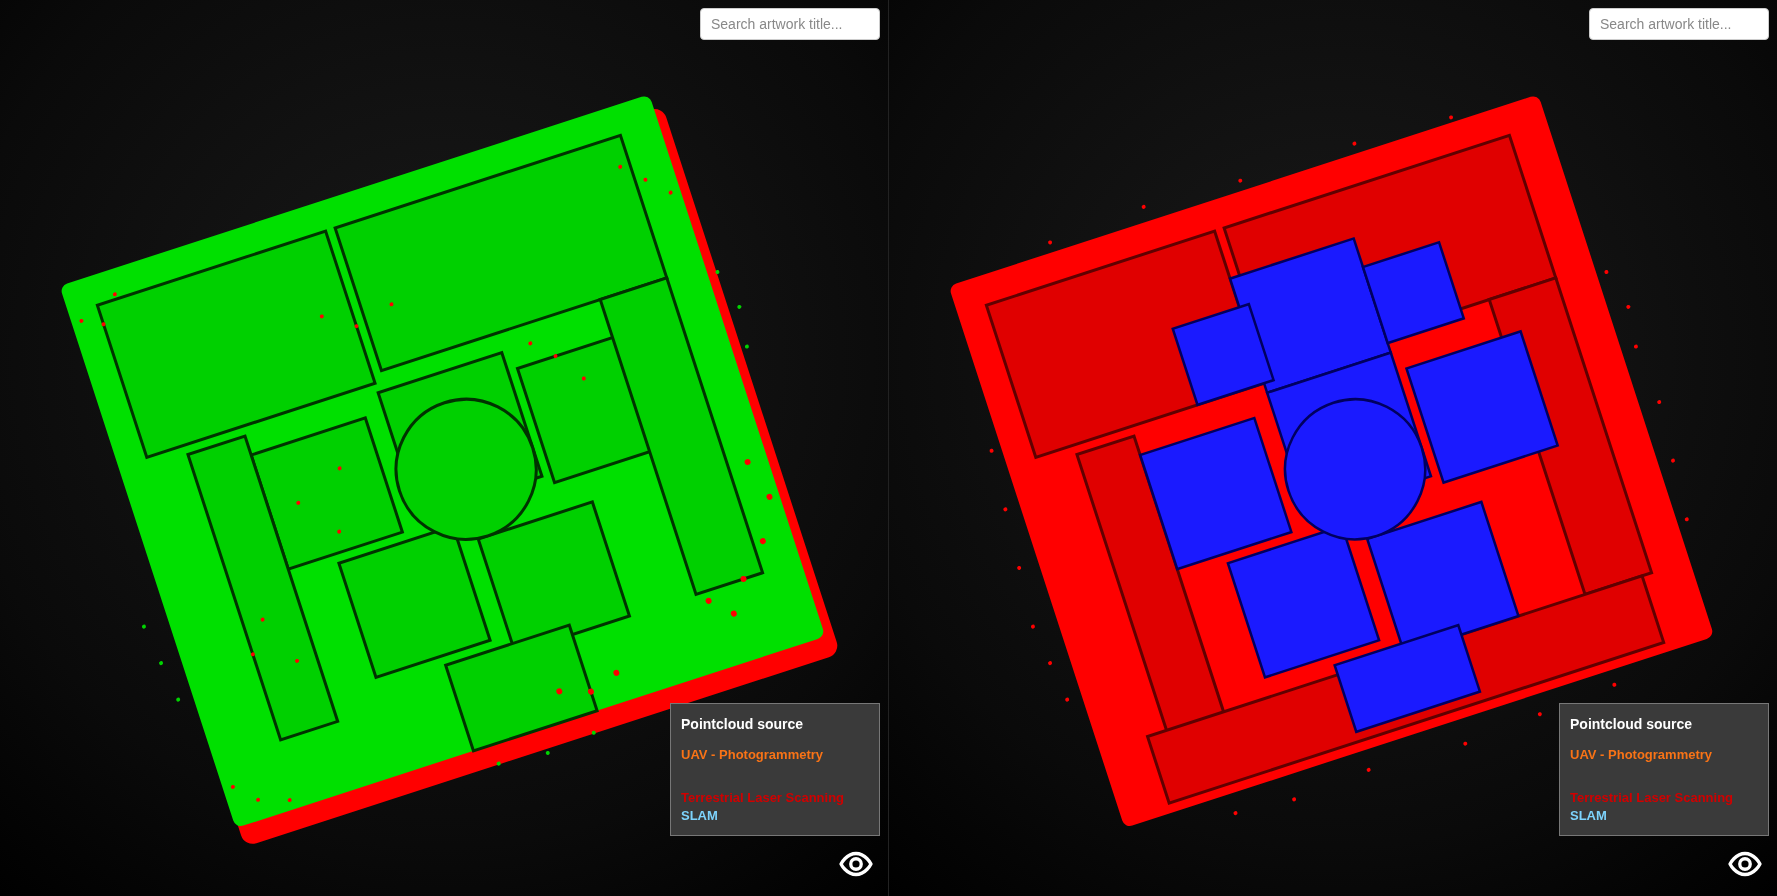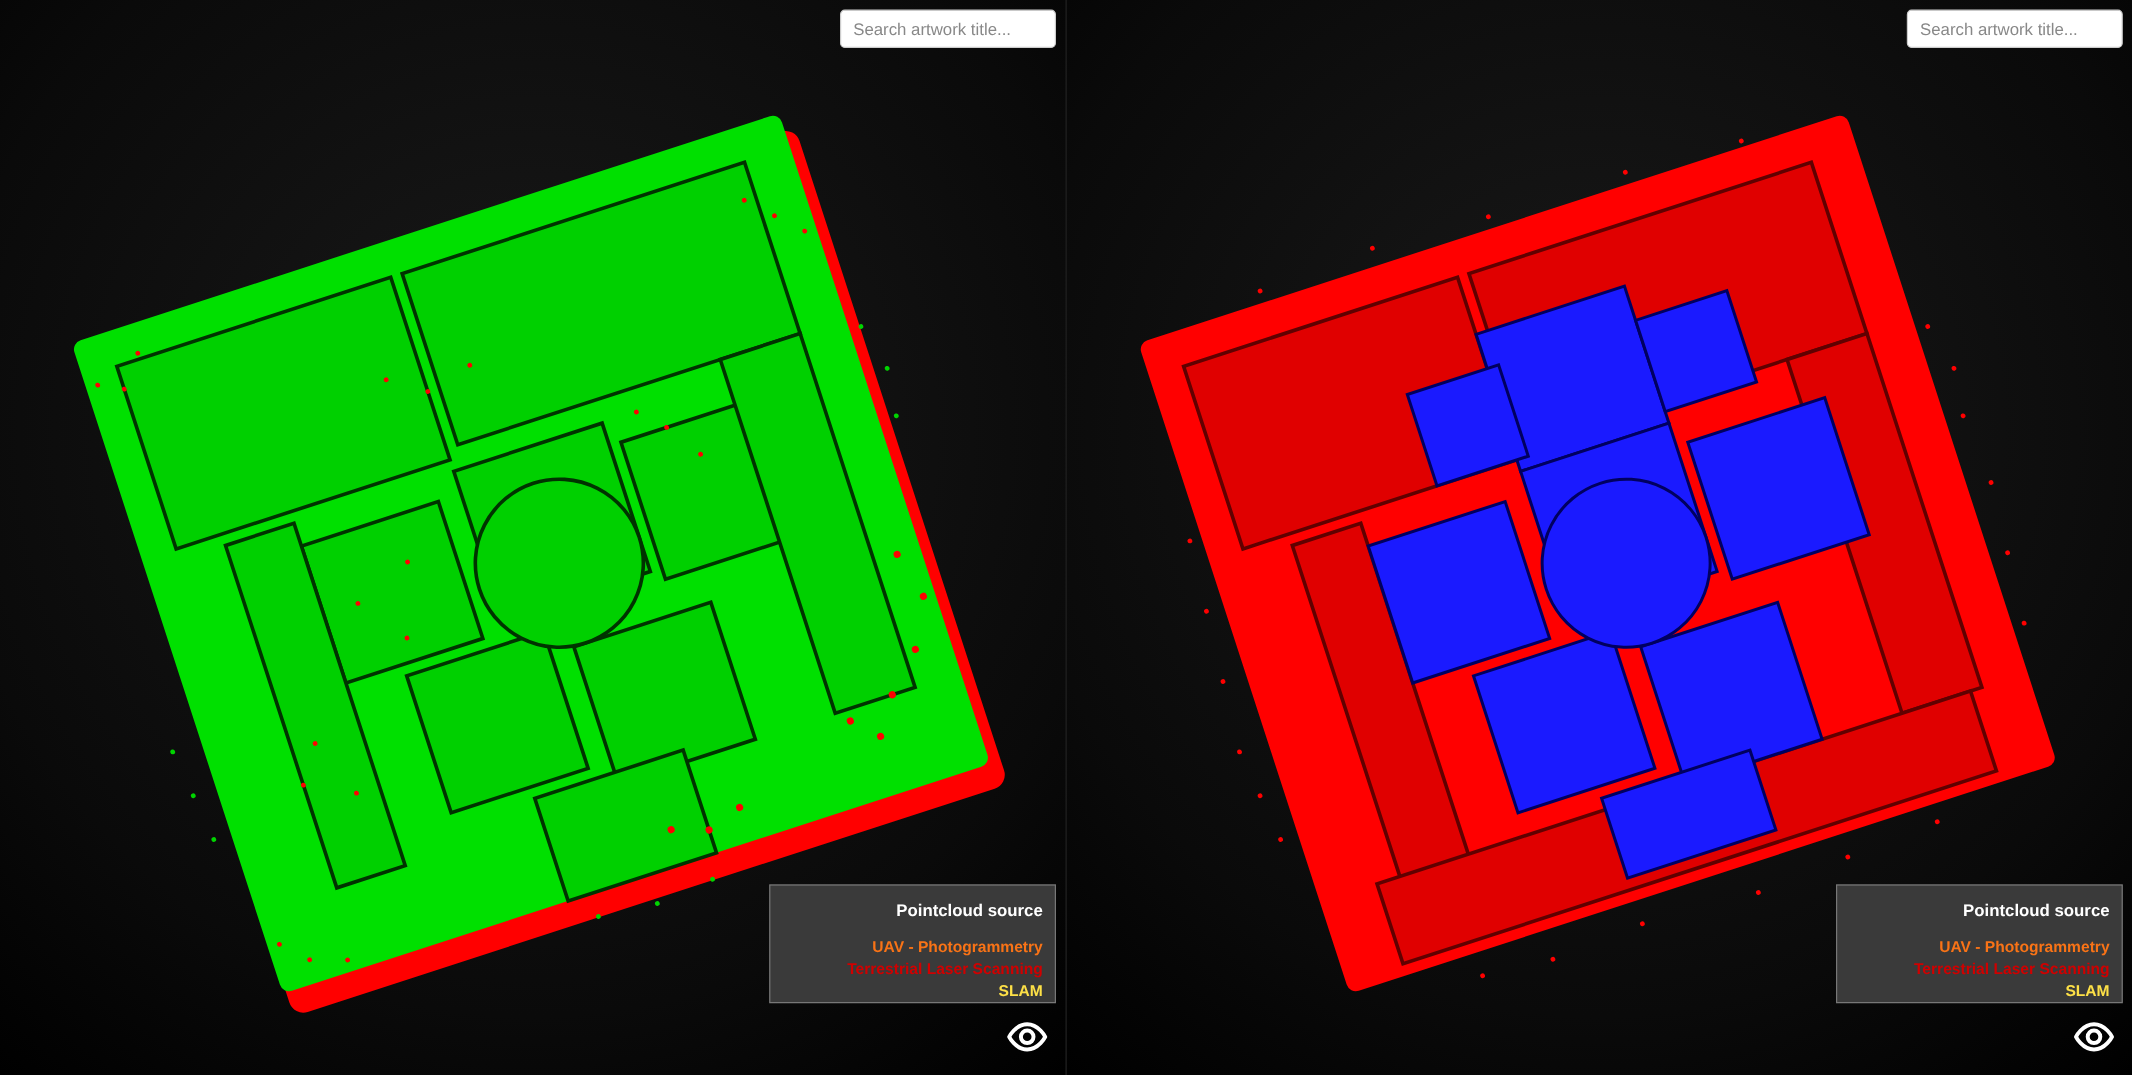--- a/index.html
+++ b/index.html
@@ -41,41 +41,41 @@
     font-size: 14px;
     color: #222;
     box-sizing: border-box;
   }
   .search-box::placeholder { color: #888; }
 
   .legend-box {
     position: absolute;
     bottom: 60px;
     right: 8px;
-    width: 239px;
+    width: 210px;
     background: #3a3a3a;
     border: 1px solid #777;
-    padding: 12px 10px 0 10px;
+    padding: 12px 10px 10px 10px;
     box-sizing: border-box;
-    text-align: right;
+    text-align: left;
   }
   .legend-title {
     color: #fff;
     font-weight: 600;
     font-size: 14px;
     margin-bottom: 14px;
   }
   .legend-item {
     font-size: 13px;
     font-weight: 600;
     line-height: 1.4;
   }
   .legend-uav   { color: #f97316; }
-  .legend-tls   { color: #d00000; }
-  .legend-slam  { color: #fde047; }
+  .legend-tls   { color: #d00000; margin-top: 24px; }
+  .legend-slam  { color: #7dd3fc; }
 
   .eye-btn {
     position: absolute;
     bottom: 14px;
     right: 14px;
     width: 36px;
     height: 36px;
     background: transparent;
     border: none;
     padding: 0;

